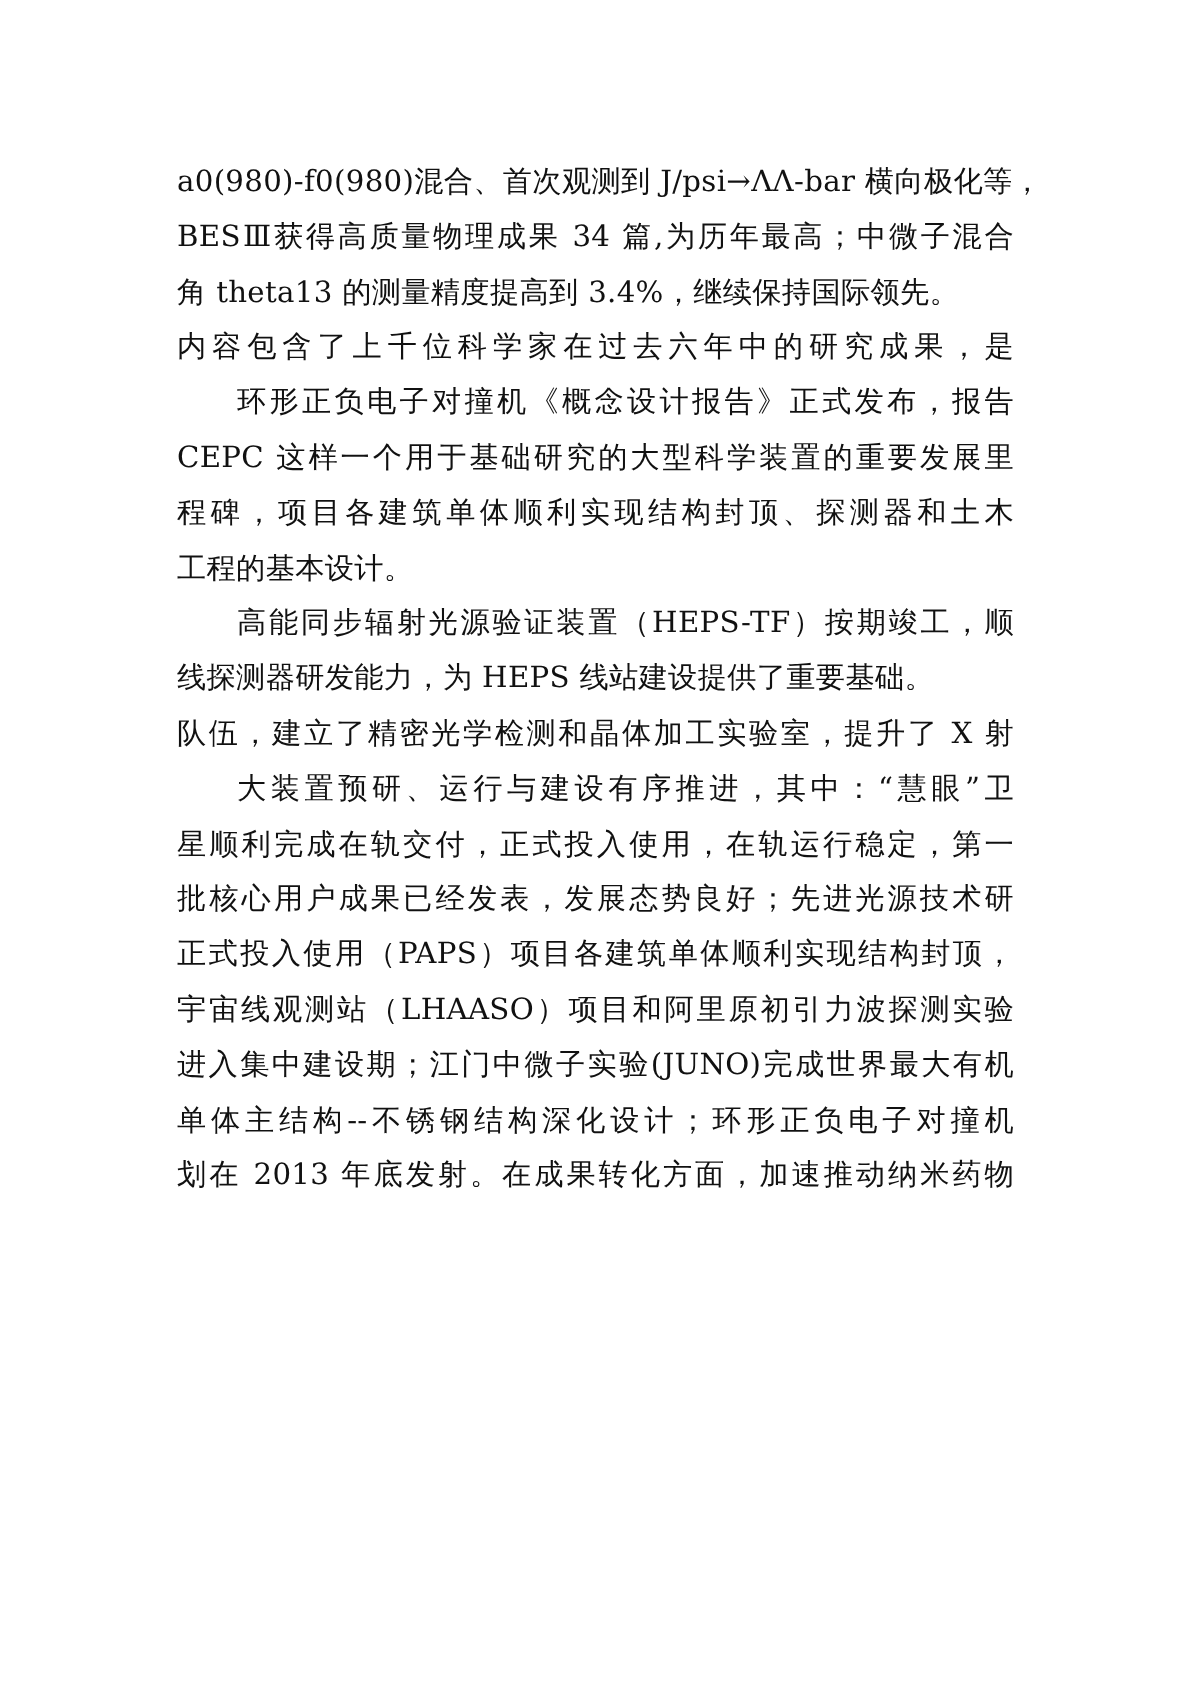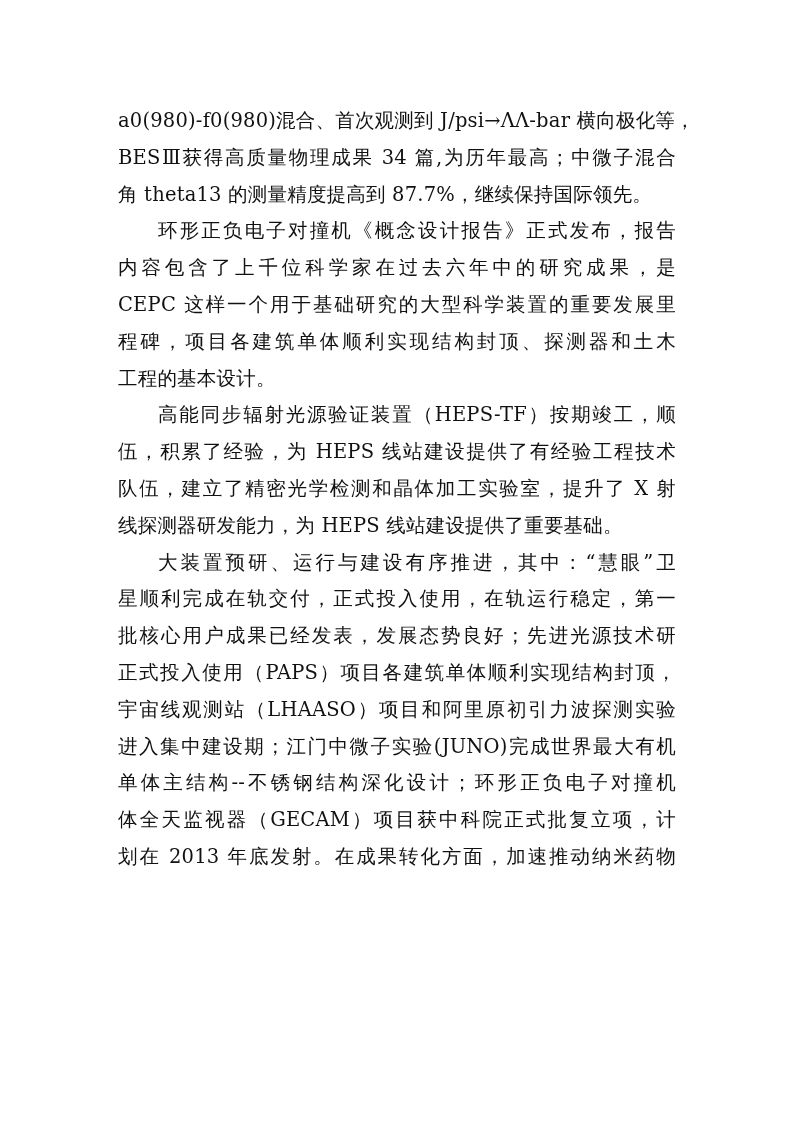--- a/index.html
+++ b/index.html
@@ -50,44 +50,42 @@
   </style>
 </head>
 <body>
 
 <div class="page">
   <div class="text-block">
 
     <div>
       <span class="line">a0(980)-f0(980)混合、首次观测到 J/psi→ΛΛ-bar 横向极化等，</span>
       <span class="line">BESⅢ获得高质量物理成果 34 篇,为历年最高；中微子混合</span>
-      <span class="line last">角 theta13 的测量精度提高到 87.7%，继续保持国际领先。</span>
+      <span class="line last">角 theta13 的测量精度提高到 3.4%，继续保持国际领先。</span>
     </div>
 
     <div>
+      <span class="line">内容包含了上千位科学家在过去六年中的研究成果，是</span>
       <span class="line indent">环形正负电子对撞机《概念设计报告》正式发布，报告</span>
-      <span class="line">内容包含了上千位科学家在过去六年中的研究成果，是</span>
       <span class="line">CEPC 这样一个用于基础研究的大型科学装置的重要发展里</span>
       <span class="line">程碑，项目各建筑单体顺利实现结构封顶、探测器和土木</span>
       <span class="line last">工程的基本设计。</span>
     </div>
 
     <div>
       <span class="line indent">高能同步辐射光源验证装置（HEPS-TF）按期竣工，顺</span>
-      <span class="line">伍，积累了经验，为 HEPS 线站建设提供了有经验工程技术</span>
+      <span class="line last">线探测器研发能力，为 HEPS 线站建设提供了重要基础。</span>
       <span class="line">队伍，建立了精密光学检测和晶体加工实验室，提升了 X 射</span>
-      <span class="line last">线探测器研发能力，为 HEPS 线站建设提供了重要基础。</span>
     </div>
 
     <div>
       <span class="line indent">大装置预研、运行与建设有序推进，其中：“慧眼”卫</span>
       <span class="line">星顺利完成在轨交付，正式投入使用，在轨运行稳定，第一</span>
       <span class="line">批核心用户成果已经发表，发展态势良好；先进光源技术研</span>
       <span class="line">正式投入使用（PAPS）项目各建筑单体顺利实现结构封顶，</span>
       <span class="line">宇宙线观测站（LHAASO）项目和阿里原初引力波探测实验</span>
       <span class="line">进入集中建设期；江门中微子实验(JUNO)完成世界最大有机</span>
       <span class="line">单体主结构--不锈钢结构深化设计；环形正负电子对撞机</span>
-      <span class="line">体全天监视器（GECAM）项目获中科院正式批复立项，计</span>
       <span class="line">划在 2013 年底发射。在成果转化方面，加速推动纳米药物</span>
     </div>
 
   </div>
 </div>
 
 </body></html>

